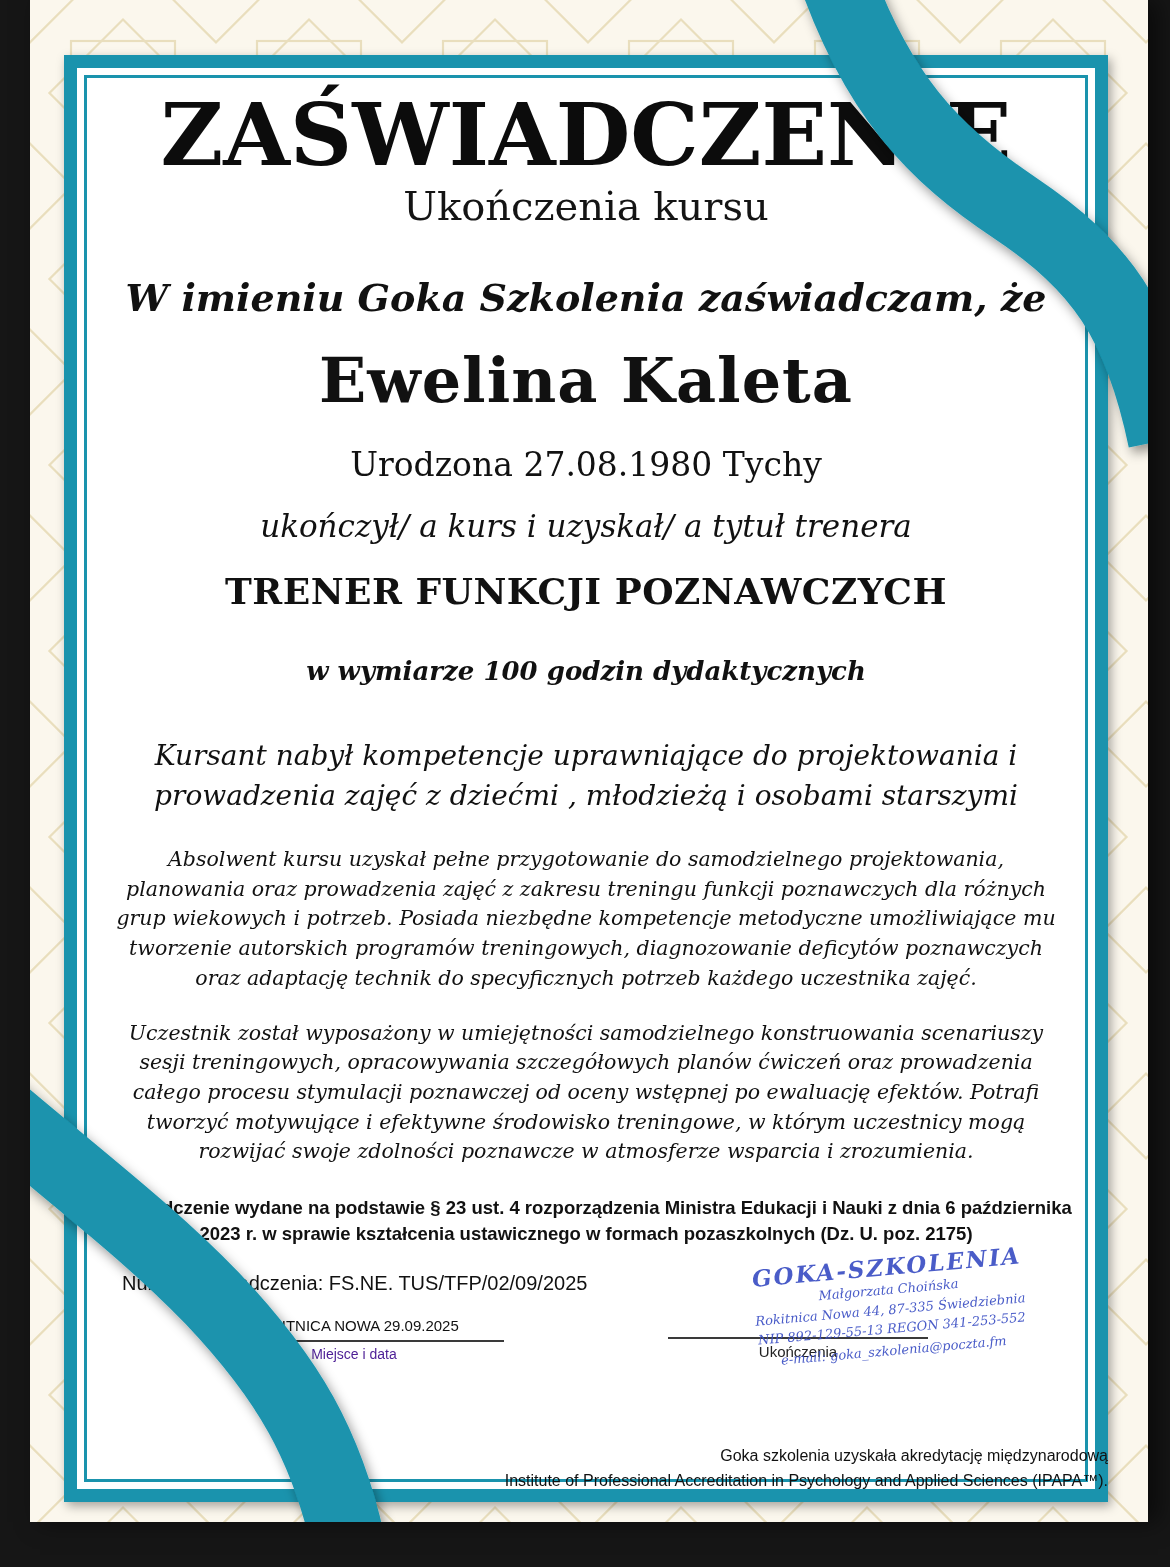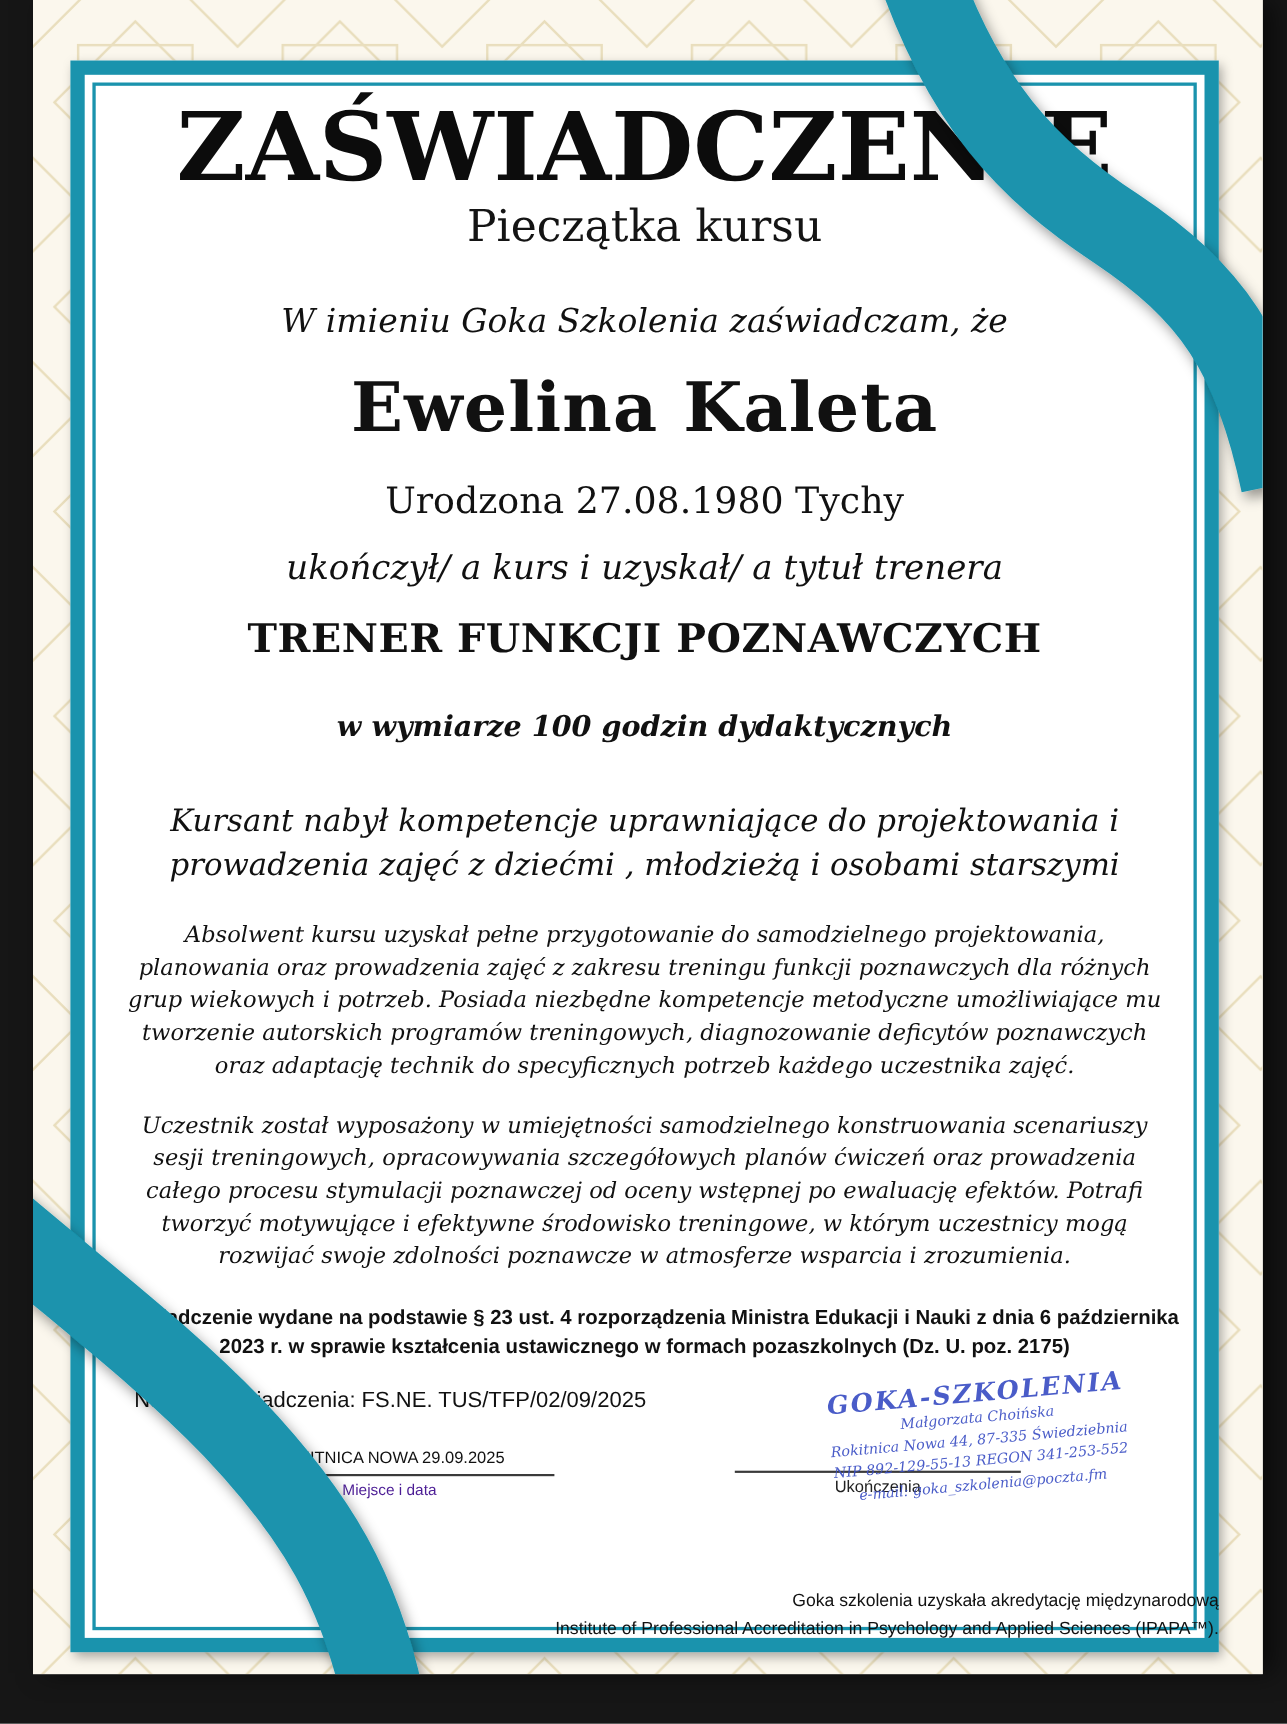--- a/index.html
+++ b/index.html
@@ -24,21 +24,21 @@
   .frame-inner{position:absolute;inset:7px;border:3px solid #1a93ad;}
   .content{
     position:absolute;left:34px;right:40px;top:55px;bottom:20px;
     z-index:4;text-align:center;padding:24px 34px;box-sizing:border-box;
     overflow:hidden;
   }
   .corners-svg{position:absolute;inset:0;z-index:5;pointer-events:none;}
 
   .title{font-weight:700;font-size:86px;line-height:1.02;letter-spacing:0px;color:#0c0c0c;margin-top:12px;}
   .subtitle{font-size:40px;margin-top:4px;color:#141414;}
-  .intro{font-style:italic;font-size:30px;margin-top:46px;}
+  .intro{font-style:italic;font-size:38px;margin-top:46px;font-weight:bold;}
   .name{font-weight:700;font-size:62px;margin-top:24px;letter-spacing:1px;}
   .birth{font-size:33px;margin-top:28px;}
   .completion{font-style:italic;font-size:31px;margin-top:24px;}
   .course{font-weight:700;font-size:36px;margin-top:26px;letter-spacing:.5px;text-align:center;}
   .hours{font-weight:700;font-style:italic;font-size:26px;margin-top:44px;}
   .competency{font-style:italic;font-size:28px;line-height:1.45;margin:50px auto 0;max-width:880px;}
   .para{font-style:italic;font-size:20.5px;line-height:1.45;margin:28px auto 0;max-width:960px;}
   .para2{margin-top:25px;}
   .legal{font-family:"Liberation Sans","DejaVu Sans",sans-serif;font-weight:700;font-size:18.5px;line-height:1.42;margin:28px auto 0;max-width:980px;}
   .number{font-family:"Liberation Sans","DejaVu Sans",sans-serif;font-size:20px;text-align:left;margin:24px 0 0 24px;}
@@ -89,21 +89,21 @@
     <rect x="0" y="0" width="1118" height="1522" fill="#fbf7ed"></rect>
     <rect x="0" y="0" width="1118" height="1522" fill="url(#stars)"></rect>
   </svg>
 
   <div class="frame">
     <div class="frame-inner"></div>
   </div>
 
   <div class="content">
     <div class="title">ZAŚWIADCZENIE</div>
-    <div class="subtitle">Pieczątka kursu</div>
+    <div class="subtitle">Ukończenia kursu</div>
     <div class="intro">W imieniu Goka Szkolenia zaświadczam, że</div>
     <div class="name">Ewelina Kaleta</div>
     <div class="birth">Urodzona 27.08.1980 Tychy</div>
     <div class="completion">ukończył/ a kurs i uzyskał/ a tytuł trenera</div>
     <div class="course">TRENER FUNKCJI POZNAWCZYCH</div>
     <div class="hours">w wymiarze 100 godzin dydaktycznych</div>
     <div class="competency">Kursant nabył kompetencje uprawniające do projektowania i prowadzenia zajęć z dziećmi , młodzieżą i osobami starszymi</div>
     <div class="para">Absolwent kursu uzyskał pełne przygotowanie do samodzielnego projektowania, planowania oraz prowadzenia zajęć z zakresu treningu funkcji poznawczych dla różnych grup wiekowych i potrzeb. Posiada niezbędne kompetencje metodyczne umożliwiające mu tworzenie autorskich programów treningowych, diagnozowanie deficytów poznawczych oraz adaptację technik do specyficznych potrzeb każdego uczestnika zajęć.</div>
     <div class="para para2">Uczestnik został wyposażony w umiejętności samodzielnego konstruowania scenariuszy sesji treningowych, opracowywania szczegółowych planów ćwiczeń oraz prowadzenia całego procesu stymulacji poznawczej od oceny wstępnej po ewaluację efektów. Potrafi tworzyć motywujące i efektywne środowisko treningowe, w którym uczestnicy mogą rozwijać swoje zdolności poznawcze w atmosferze wsparcia i zrozumienia.</div>
     <div class="legal">Zaświadczenie wydane na podstawie § 23 ust. 4 rozporządzenia Ministra Edukacji i Nauki z dnia 6 października 2023 r. w sprawie kształcenia ustawicznego w formach pozaszkolnych (Dz. U. poz. 2175)</div>

